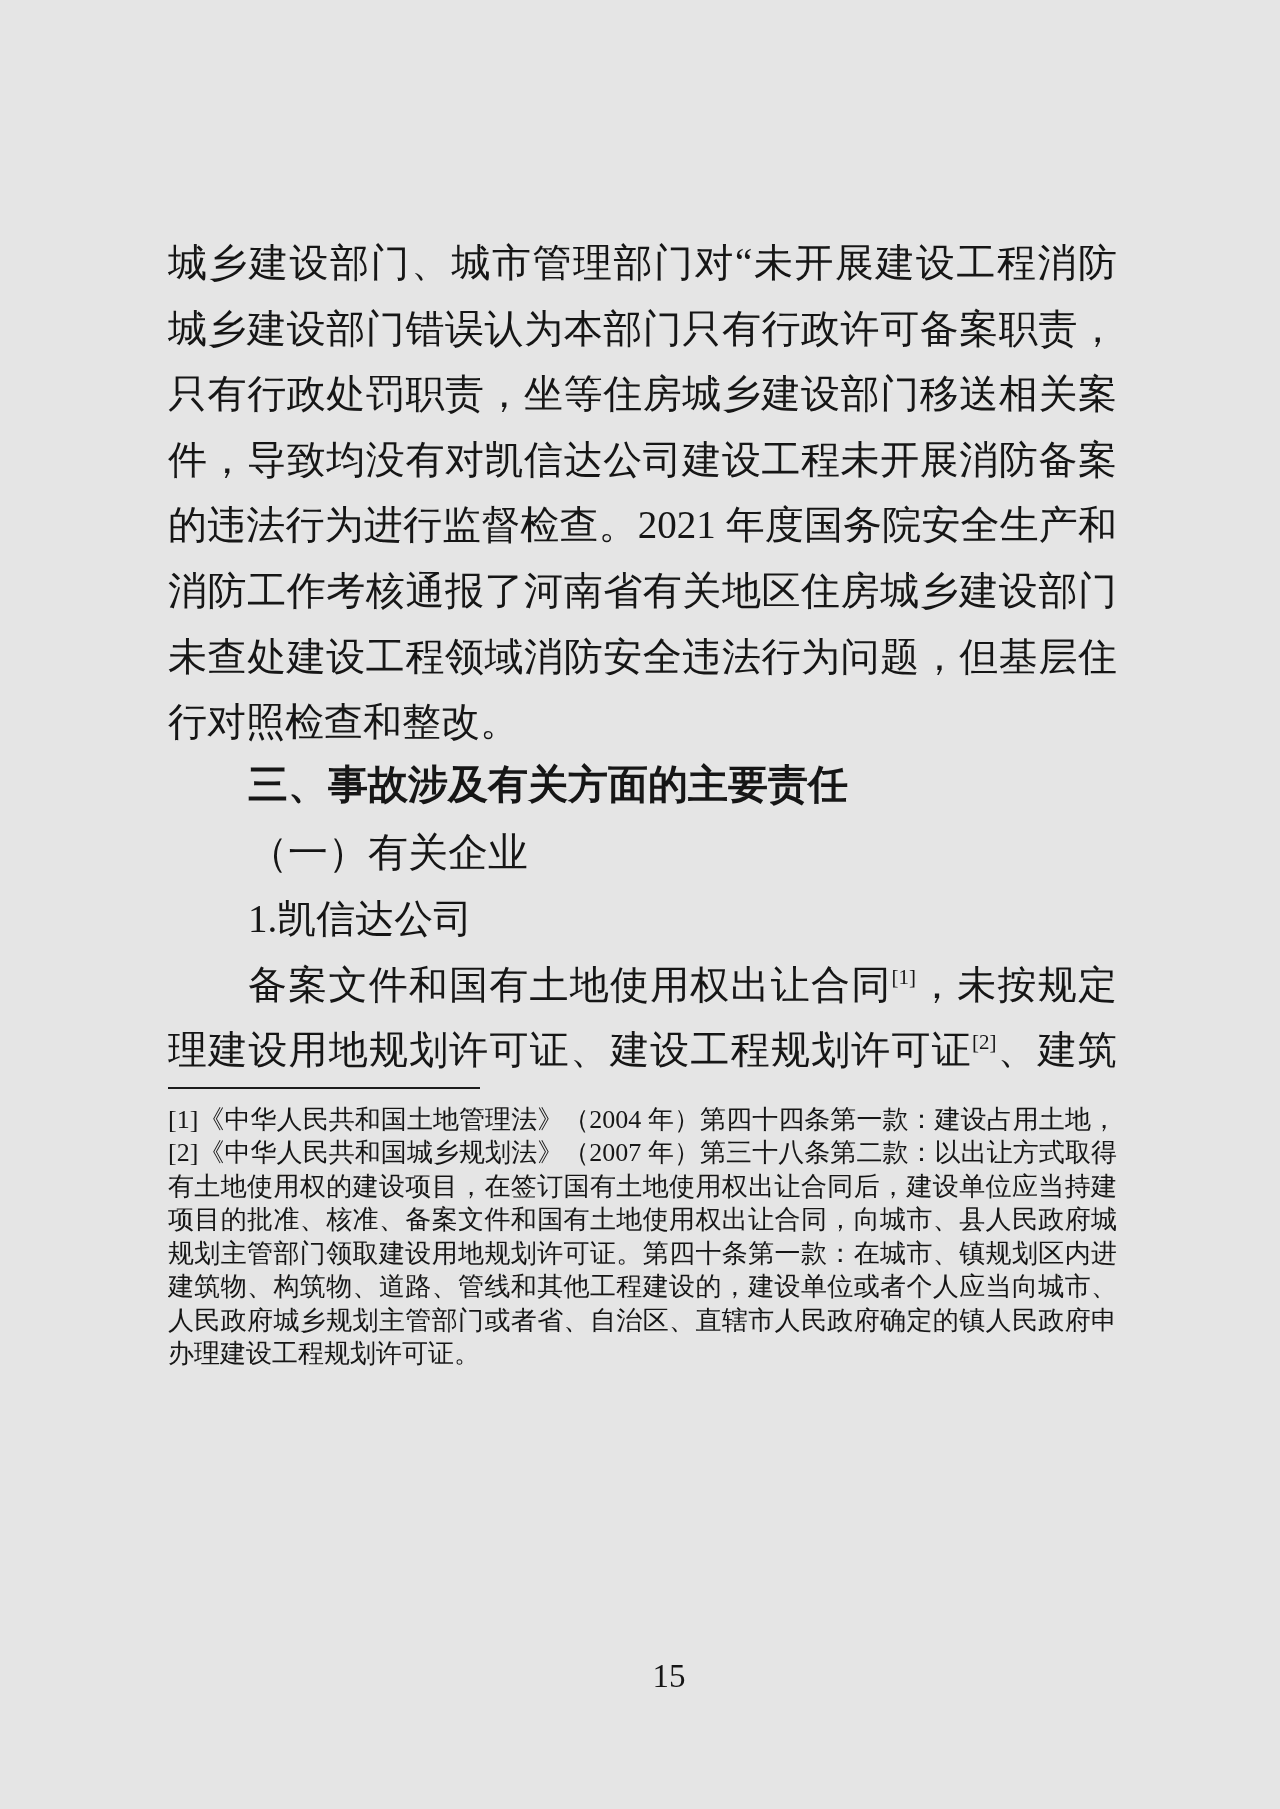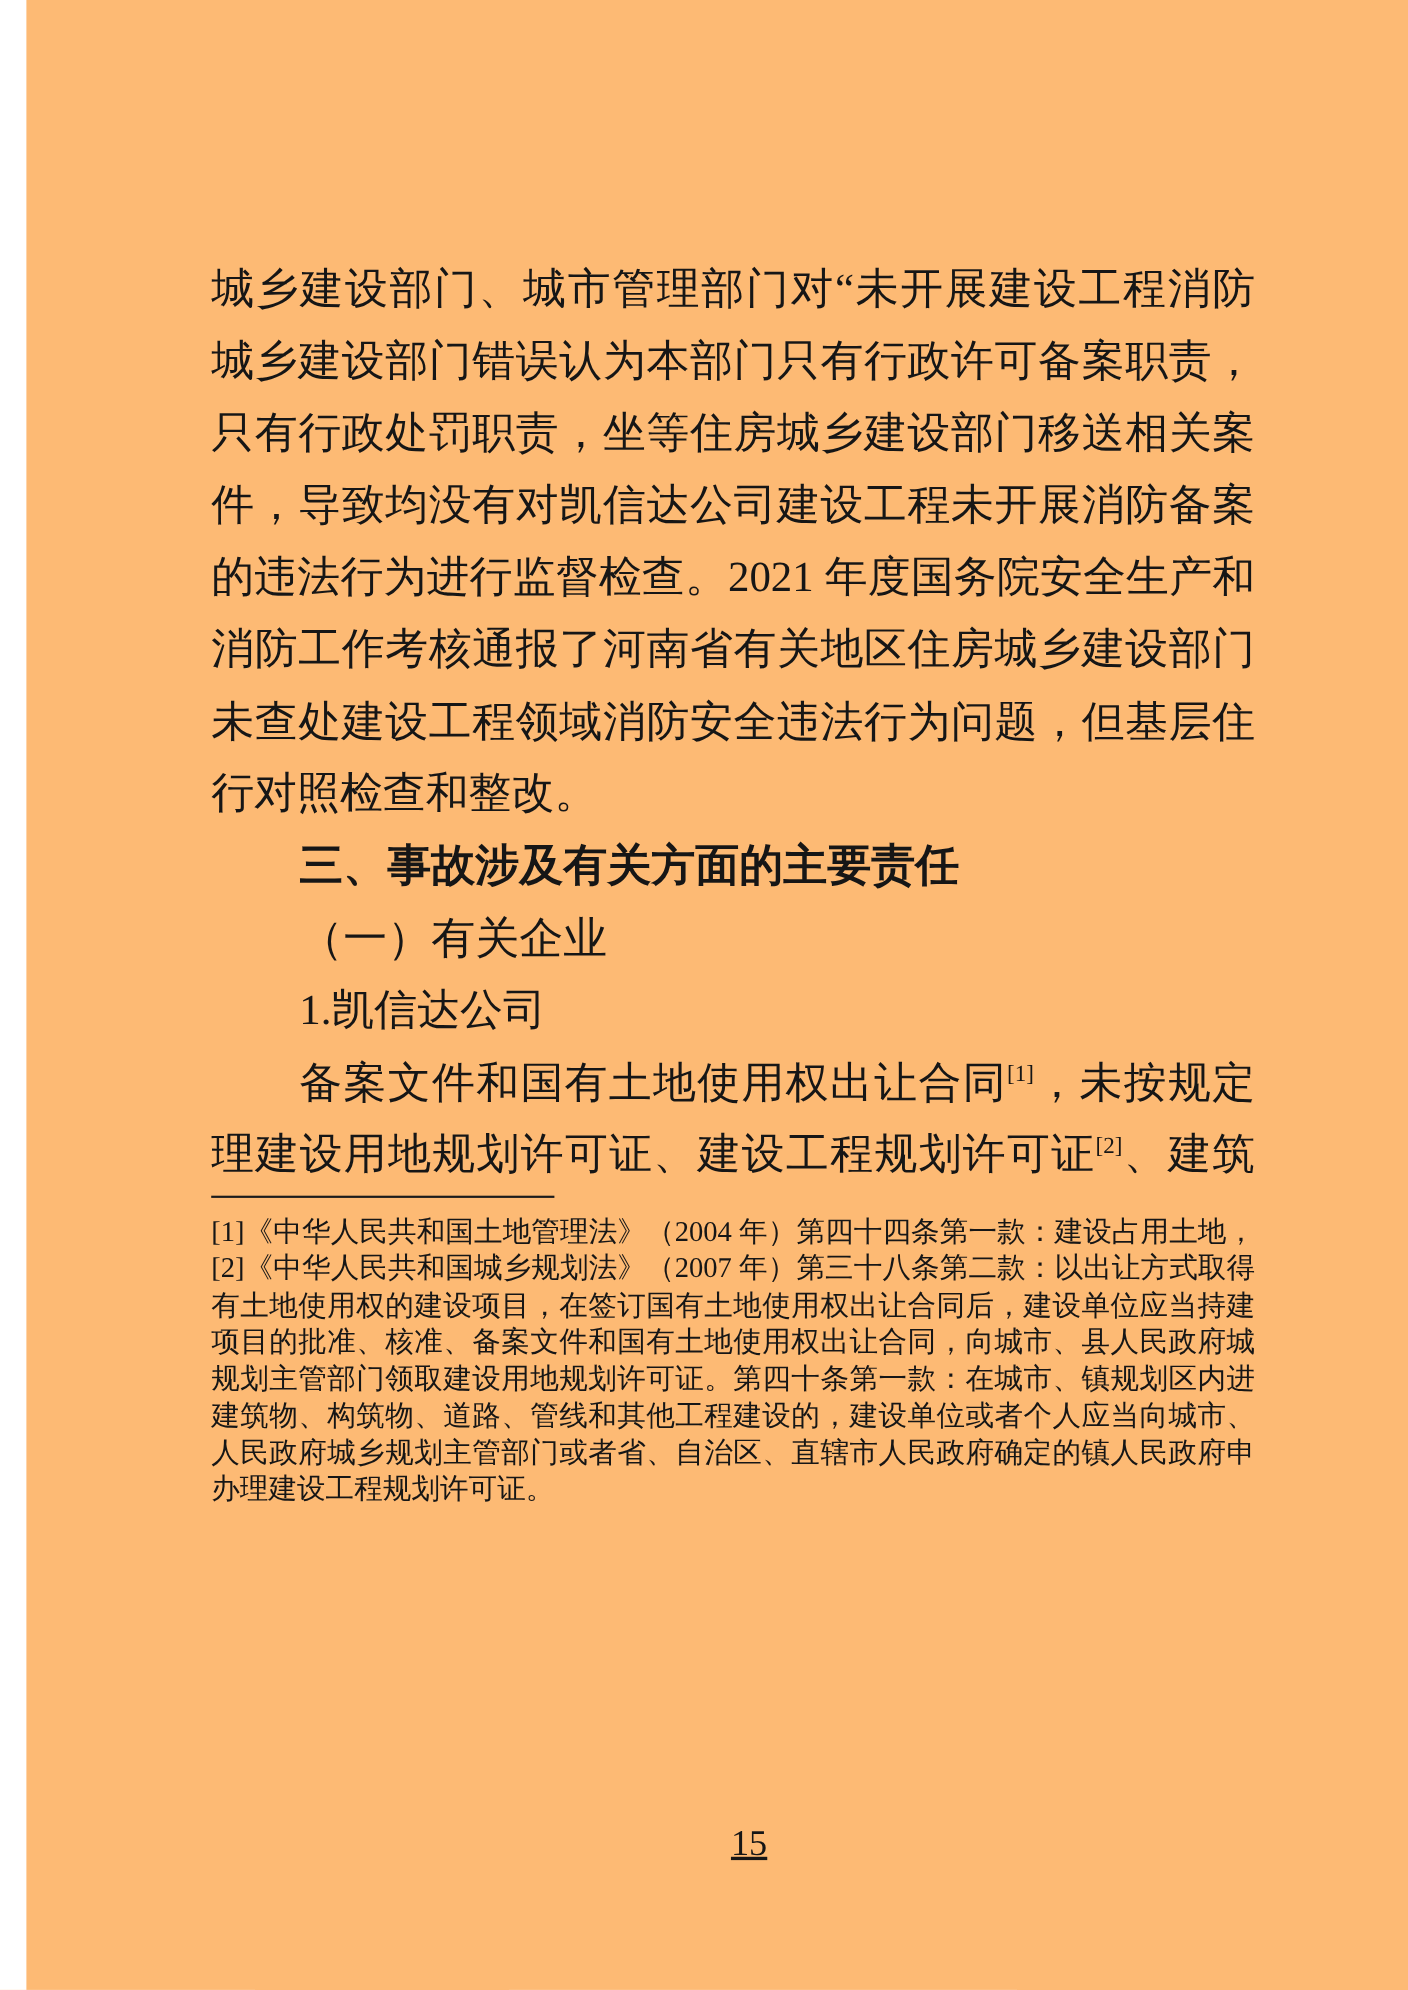--- a/index.html
+++ b/index.html
@@ -8,22 +8,21 @@
     height: 1809px;
     background: #ffffff;
     position: relative;
     font-family: "Liberation Serif", "DejaVu Serif", serif;
     color: #161616;
     overflow: hidden;
   }
   .page {
     position: absolute;
     inset: 0;
-    background: #fdba74;
-    margin-left: 24px;
+    background: #e5e5e5;
   }
   .content {
     position: absolute;
     left: 168px;
     top: 0;
     width: 949px;
   }
   .body-block {
     margin-top: 230px;
     font-size: 39px;
@@ -35,21 +34,21 @@
     white-space: nowrap;
   }
   .line.just {
     white-space: normal;
     text-align: justify;
     text-align-last: justify;
     text-justify: inter-character;
   }
   .indent { text-indent: 80px; }
   .heading {
-    font-family: Liberation Sans, sans-serif;
+    font-family: Liberation Mono, monospace;
     font-weight: 700;
     font-size: 40px;
   }
   .subhead {
     font-size: 40px;
   }
   .supref {
     font-size: 21px;
     vertical-align: super;
     line-height: 0;
@@ -78,21 +77,20 @@
     text-justify: inter-character;
   }
   .page-number-row {
     position: absolute;
     top: 1658px;
     left: 0;
     right: 0;
     text-align: center;
     font-size: 33px;
     color: #161616;
-    text-decoration: underline;
   }
   .page-number-row span { margin-left: 58px; }
 </style>
 </head>
 <body>
 
 <div class="page">
   <div class="content">
 
     <div class="body-block">

